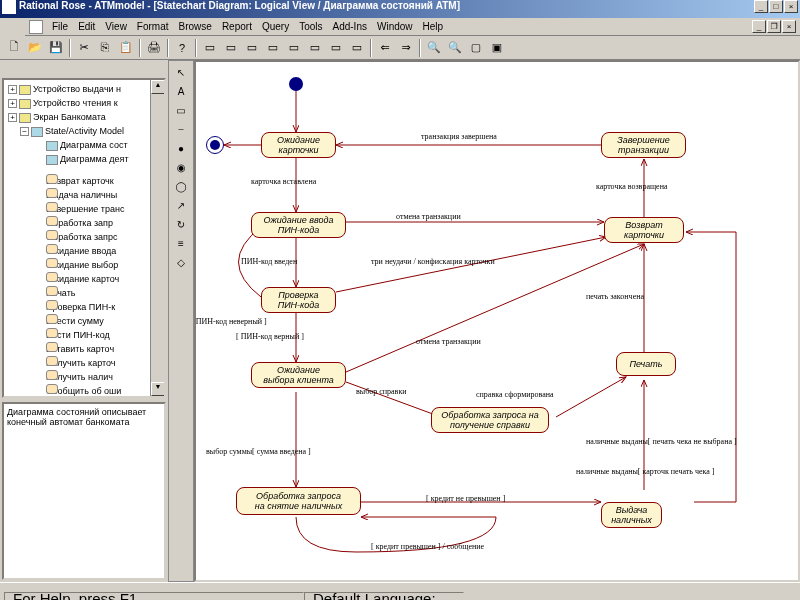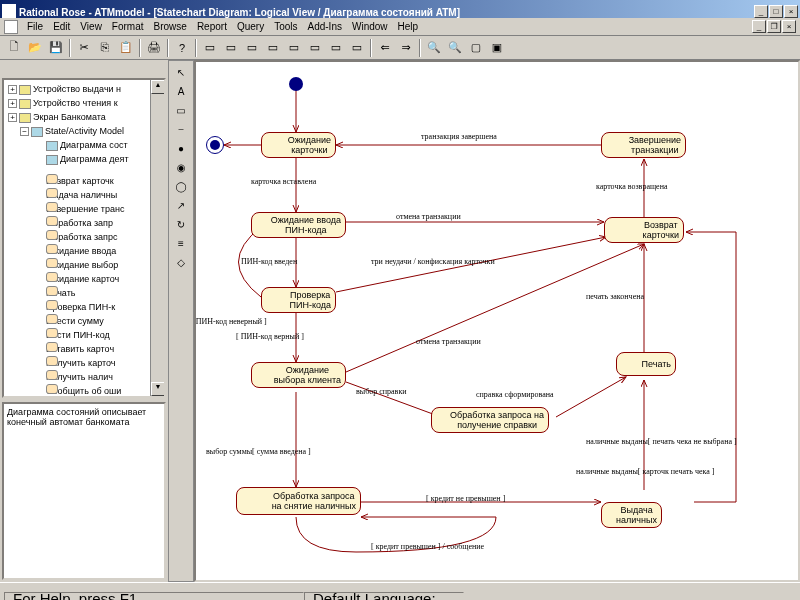--- a/index.html
+++ b/index.html
@@ -1,22 +1,22 @@
 <!DOCTYPE html>
 <html><head>
 <meta charset="utf-8">
 <style>
 * { box-sizing: border-box; margin: 0; padding: 0; }
 body { font-family: Tahoma, Arial, sans-serif; font-size: 10px; background: #d4d0c8; width: 800px; height: 600px; overflow: hidden; position: relative; }
-.titlebar { height: 18px; background: linear-gradient(to right, #0a246a, #a6caf0); color: #fff; display: flex; align-items: flex-end; padding: 0 2px; font-size: 10px; }
+.titlebar { height: 18px; background: linear-gradient(to right, #0a246a, #a6caf0); color: #fff; display: flex; align-items: flex-start; padding: 0 2px; font-size: 10px; }
 .titlebar .icon { width: 14px; height: 14px; background: #fff; margin-right: 3px; }
 .titlebar .title { flex: 1; font-weight: bold; }
 .titlebar .winbtns { display: flex; gap: 1px; }
 .winbtn { width: 14px; height: 13px; background: #d4d0c8; border: 1px solid #fff; border-right-color: #404040; border-bottom-color: #404040; font-size: 8px; text-align: center; line-height: 11px; color: #000; cursor: pointer; }
-.menubar { height: 18px; background: #d4d0c8; display: flex; align-items: center; padding: 0 4px; font-size: 10px; border-bottom: 1px solid #808080; }
+.menubar { height: 18px; background: #d4d0c8; display: flex; align-items: center; padding: 0 4px; font-size: 10px; border-bottom: 1px solid #808080; margin-left: 25px; }
 .menubar .appicon { width: 14px; height: 14px; background: #fff; margin-right: 4px; border: 1px solid #888; }
 .menubar span { padding: 0 5px; cursor: pointer; }
 .menubar .mdibtns { margin-left: auto; display: flex; gap: 1px; }
 .toolbar { height: 24px; background: #d4d0c8; display: flex; align-items: center; padding: 2px 4px; border-bottom: 1px solid #808080; gap: 1px; }
 .tbtn { width: 20px; height: 20px; border: 1px solid #d4d0c8; display: flex; align-items: center; justify-content: center; cursor: pointer; font-size: 11px; }
 .tsep { width: 2px; height: 18px; border-left: 1px solid #808080; border-right: 1px solid #fff; margin: 0 2px; }
 .workspace { display: flex; height: calc(100% - 78px); }
 .leftpane { width: 168px; display: flex; flex-direction: column; background: #d4d0c8; margin-top: 16px; }
 .treepanel { flex: 0 0 320px; background: #fff; border: 2px inset #d4d0c8; overflow: hidden; margin: 2px; position: relative; }
 .treescroll { position: absolute; right: 0; top: 0; bottom: 0; width: 14px; background: #d4d0c8; border-left: 1px solid #888; }
@@ -32,21 +32,21 @@
 .canvasarea { flex: 1; display: flex; background: #d4d0c8; }
 .toolbox { width: 26px; background: #d4d0c8; border: 1px solid #888; display: flex; flex-direction: column; gap: 1px; padding: 2px; }
 .toolbox .tool { width: 20px; height: 18px; border: 1px solid #d4d0c8; display: flex; align-items: center; justify-content: center; cursor: pointer; font-size: 10px; }
 .canvas { flex: 1; background: #fff; border: 2px inset #d4d0c8; position: relative; overflow: hidden; }
 .statusbar { height: 32px; background: #d4d0c8; border-top: 1px solid #fff; display: flex; align-items: center; font-size: 15px; padding: 0 4px; }
 .statusbar .cell { padding: 0 8px; border: 1px inset #d4d0c8; height: 14px; line-height: 12px; }
 .statusbar .cell.first { flex: 0 0 300px; }
 .statusbar .cell.mid { flex: 0 0 160px; }
 
 
-.state { position: absolute; background: #fdf5d0; border: 1px solid #8b0000; border-radius: 8px; font-size: 9px; text-align: center; display: flex; align-items: center; justify-content: flex-end; padding: 2px 4px; }
+.state { position: absolute; background: #fdf5d0; border: 1px solid #8b0000; border-radius: 8px; font-size: 9px; text-align: center; display: flex; align-items: center; justify-content: center; padding: 2px 4px; font-style: italic; }
 .initstate { position: absolute; width: 14px; height: 14px; background: #000080; border-radius: 50%; }
 .finalstate { position: absolute; width: 18px; height: 18px; border: 1px solid #000080; border-radius: 50%; display: flex; align-items: center; justify-content: center; }
 .finalstate::after { content: ''; width: 10px; height: 10px; background: #000080; border-radius: 50%; }
 svg.arrows { position: absolute; top: 0; left: 0; width: 100%; height: 100%; pointer-events: none; }
 .tlabel { position: absolute; font-size: 8px; color: #000; background: transparent; white-space: nowrap; font-family: Liberation Serif, serif; }
 </style>
 </head>
 <body>
 
 <div class="titlebar">

